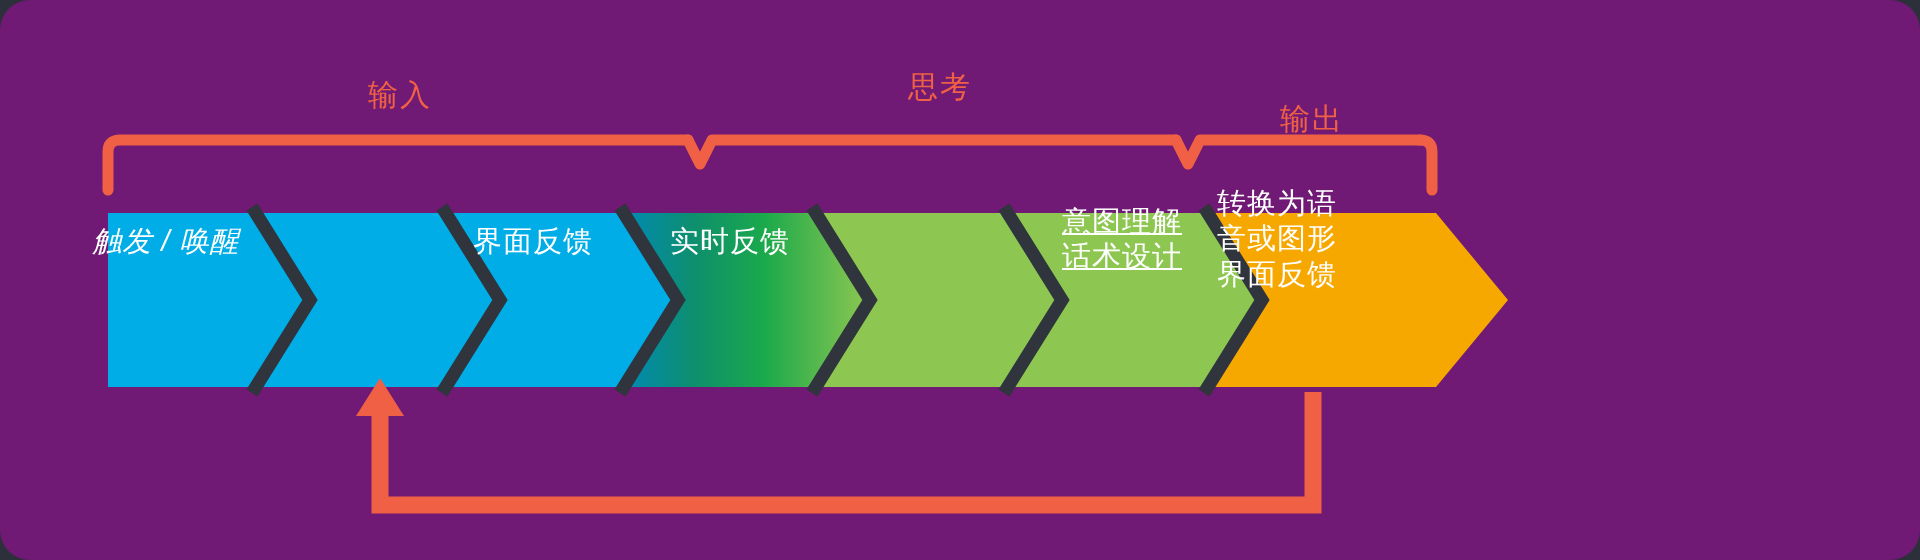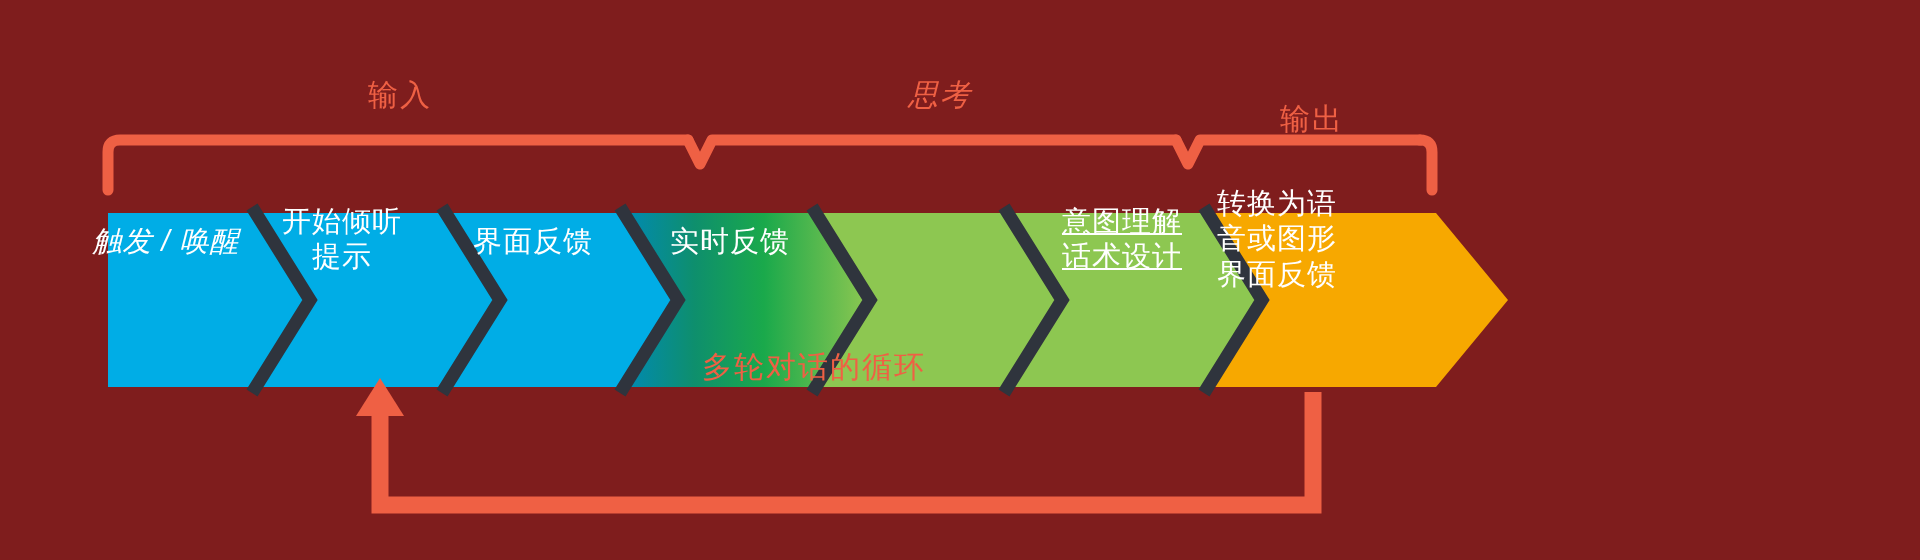--- a/index.html
+++ b/index.html
@@ -4,23 +4,24 @@
 <title>Voice Interaction Flow</title>
 <style>
   html, body {
     margin: 0; padding: 0;
     background: #2b303a;
   }
   #stage {
     position: relative;
     width: 1920px;
     height: 560px;
-    background: #7f1d1d;
+    background: #701a75;
     font-family: "Liberation Sans", "DejaVu Sans", sans-serif;
     overflow: hidden;
+    border-radius: 30px;
   }
   #svg-layer {
     position: absolute;
     top: 0; left: 0;
     width: 1920px;
     height: 560px;
   }
   .phase-label {
     position: absolute;
     color: #ef6044;
@@ -99,38 +100,36 @@
       <path d="M1420,140 Q1432,140 1432,152 L1432,190"></path>
     </g>
 
     <g>
       <path d="M1313,392 L1313,505 L380,505 L380,400" fill="none" stroke="#ef6044" stroke-width="17" stroke-linecap="butt" stroke-linejoin="miter"></path>
       <polygon points="380,378 404,416 356,416" fill="#ef6044"></polygon>
     </g>
   </svg>
 
   <div class="phase-label" style="left:340px; top:80px; width:120px;">输入</div>
-  <div class="phase-label" style="left:880px; top:80px; width:120px;font-style:italic;">思考</div>
+  <div class="phase-label" style="left:880px; top:72px; width:120px;">思考</div>
   <div class="phase-label" style="left:1252px; top:80px; width:120px;margin-top:24px;">输出</div>
 
   <div class="step-hit" style="left:112px; top:215px; width:150px; height:170px;"></div>
   <div class="step-label" style="left:86px; top:224px; width:160px;font-style:italic;">触发 / 唤醒</div>
 
   <div class="step-hit" style="left:266px; top:215px; width:164px; height:170px;"></div>
-  <div class="step-label" style="left:262px; top:204px; width:160px;"><span>开始倾听</span><br><span>提示</span></div>
 
   <div class="step-hit" style="left:456px; top:215px; width:160px; height:170px;"></div>
   <div class="step-label" style="left:453px; top:224px; width:160px;">界面反馈</div>
 
   <div class="step-hit" style="left:652px; top:215px; width:160px; height:170px;"></div>
   <div class="step-label" style="left:650px; top:224px; width:160px;">实时反馈</div>
 
   <div class="step-hit" style="left:846px; top:215px; width:160px; height:170px;"></div>
 
   <div class="step-hit" style="left:1044px; top:215px; width:160px; height:170px;"></div>
   <div class="step-label" style="left:1042px; top:204px; width:160px;text-decoration:underline;"><span>意图理解</span><br><span>话术设计</span></div>
 
   <div class="step-hit" style="left:1240px; top:215px; width:160px; height:170px;"></div>
   <div class="step-label" style="left:1197px; top:186px; width:160px;"><span>转换为语</span><br><span>音或图形</span><br><span>界面反馈</span></div>
 
-  <div class="loop-label" style="left:702px; top:352px;">多轮对话的循环</div>
 
 </div>
 
 </body></html>

